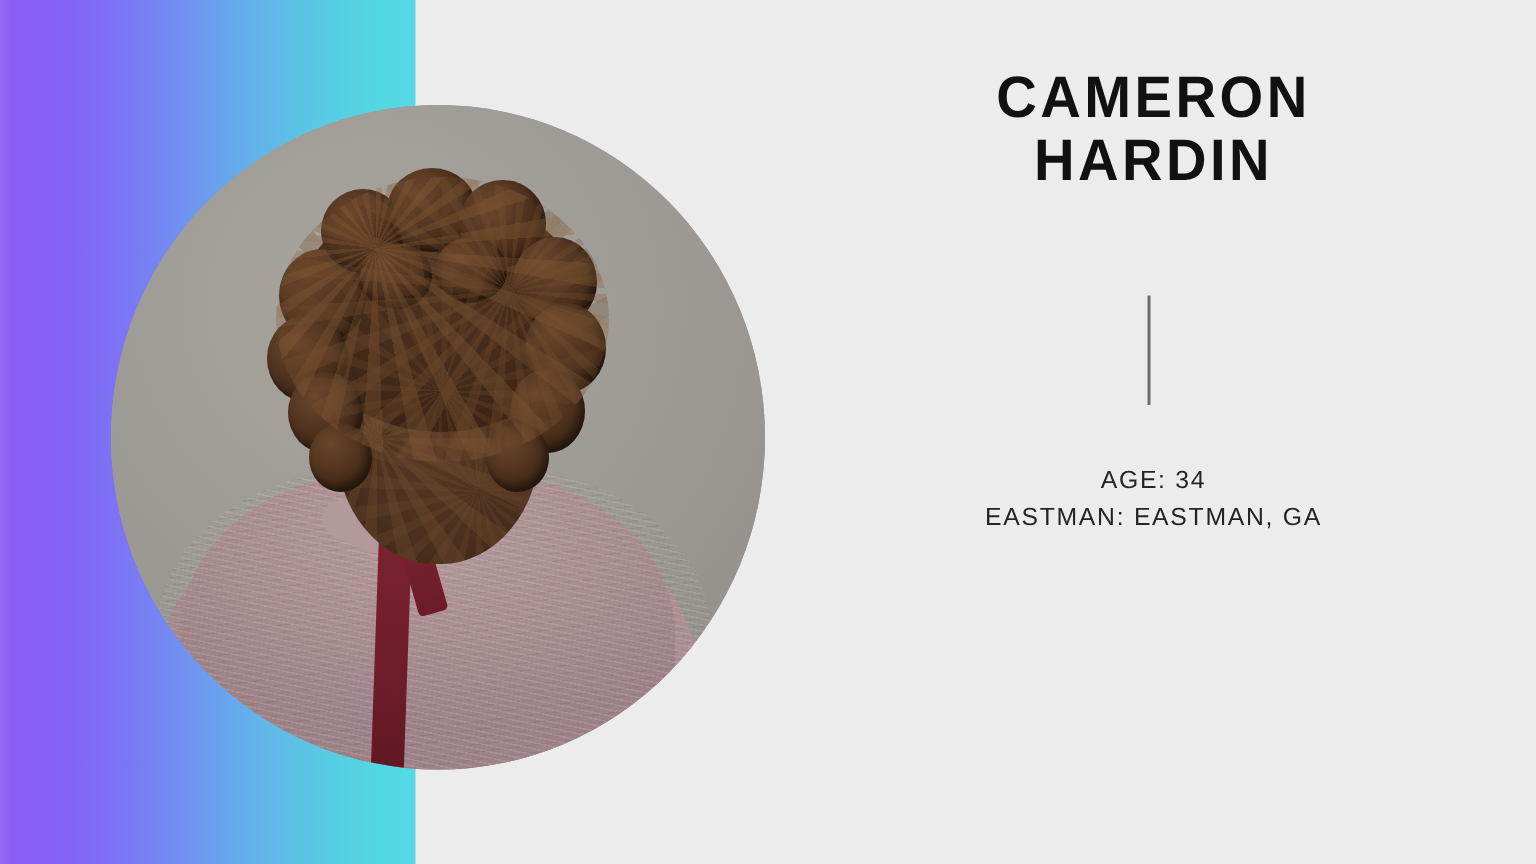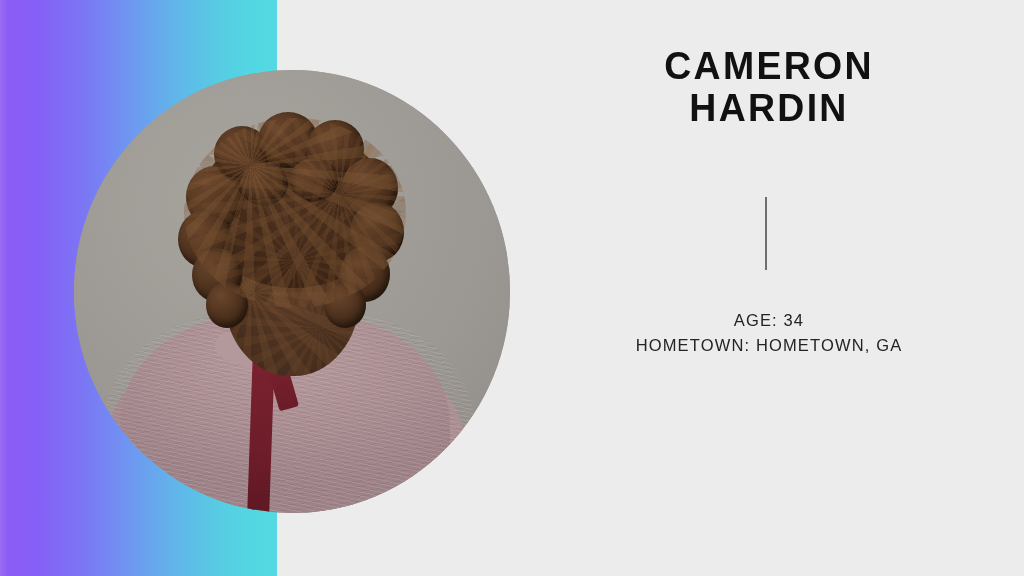--- a/index.html
+++ b/index.html
@@ -357,17 +357,17 @@
 
     <div id="name-block">
       <span class="name-line first">CAMERON</span>
       <span class="name-line second">HARDIN</span>
     </div>
 
     <div id="divider"></div>
 
     <div id="details">
       <span class="detail-line">AGE: 34</span>
-      <span class="detail-line">HOMETOWN: HOMETOWN, GA</span>
+      <span class="detail-line">EASTMAN: EASTMAN, GA</span>
     </div>
 
   </div>
 </div>
 
 </body></html>

